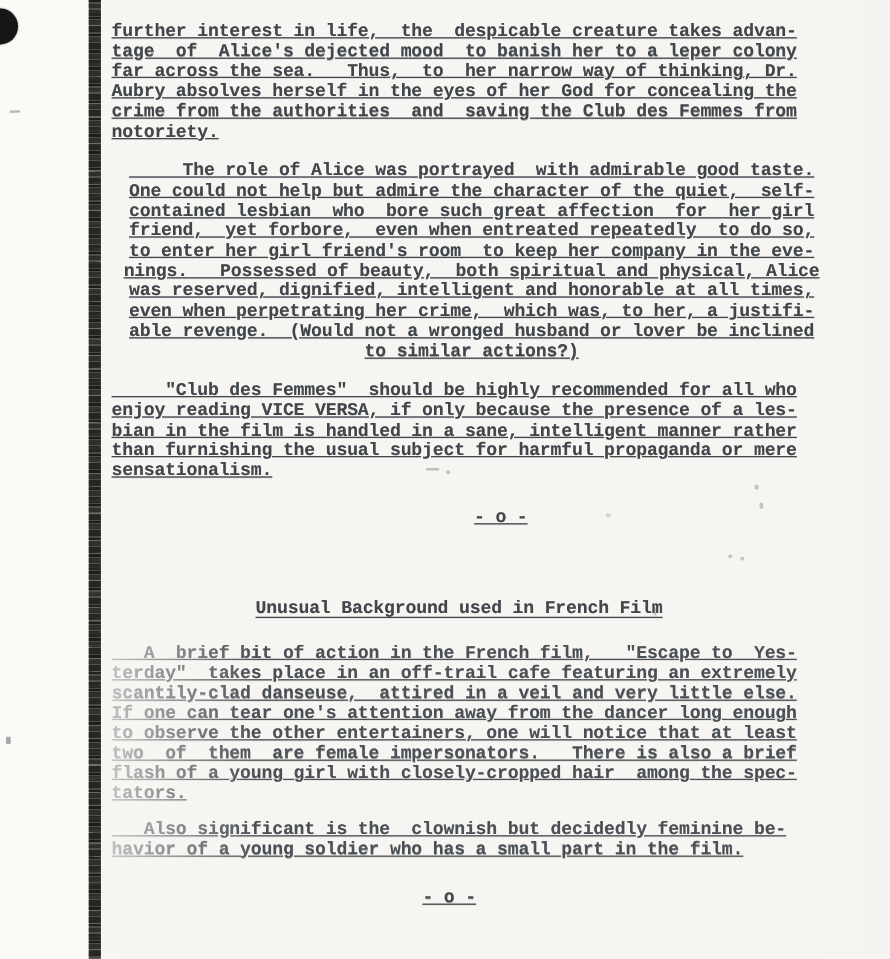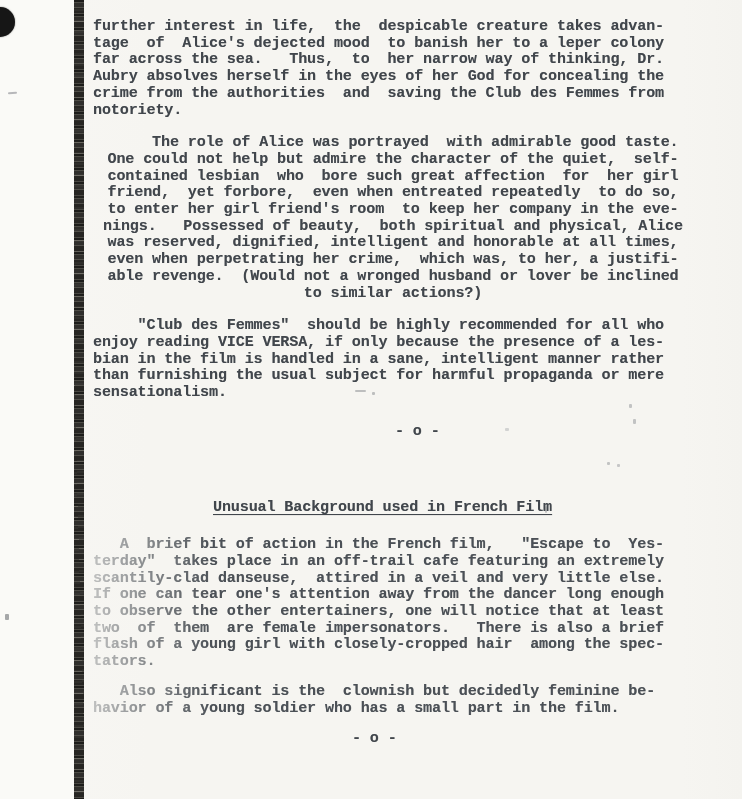--- a/index.html
+++ b/index.html
@@ -46,33 +46,34 @@
   pre {
     margin: 0;
     font-family: "Liberation Mono", "DejaVu Sans Mono", monospace;
     font-weight: 700;
     font-size: 15px;
     line-height: 16.7px;
     letter-spacing: -0.08px;
     white-space: pre;
     color: #41464c;
     text-shadow: 0.2px 0.2px 0.45px rgba(65,70,76,0.45);
+    text-decoration: underline;
   }
   .para-1 { margin-bottom: 16px; }
   .para-2 { margin-bottom: 16px; text-align: center; }
   .para-3 { margin-bottom: 22px; }
   .divider-1 { padding-left: 302px; margin-bottom: 60px; }
   .heading {
     padding-left: 120px;
     text-decoration: underline;
     text-underline-offset: 3px;
     margin-bottom: 20px;
   }
   .para-4 { margin-bottom: 13px; }
-  .para-5 { margin-bottom: 14px; }
+  .para-5 { margin-bottom: 24px; }
   .divider-2 { padding-left: 259px; }
   .faded {
     color: #4b5056;
     -webkit-mask-image: linear-gradient(90deg, rgba(0,0,0,0.32) 0px, rgba(0,0,0,0.60) 45px, rgba(0,0,0,1) 120px);
     mask-image: linear-gradient(90deg, rgba(0,0,0,0.32) 0px, rgba(0,0,0,0.60) 45px, rgba(0,0,0,1) 120px);
   }
   .speck { position: absolute; background: rgba(100,103,110,0.45); border-radius: 1px; }
   .speck.s1 { left: 8px;   top: 92px;  width: 9px;  height: 2px; transform: rotate(-3deg); }
   .speck.s2 { left: 5px;   top: 614px; width: 4px;  height: 6px; background: rgba(82,85,92,0.5); }
   .speck.s3 { left: 355px; top: 390px; width: 11px; height: 2px; background: rgba(105,108,115,0.40); }

